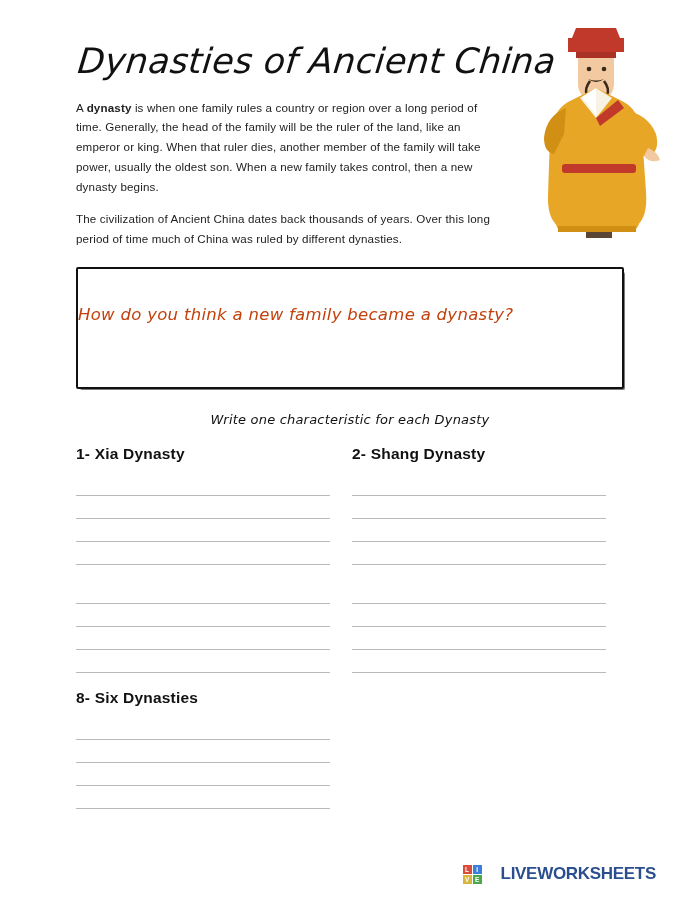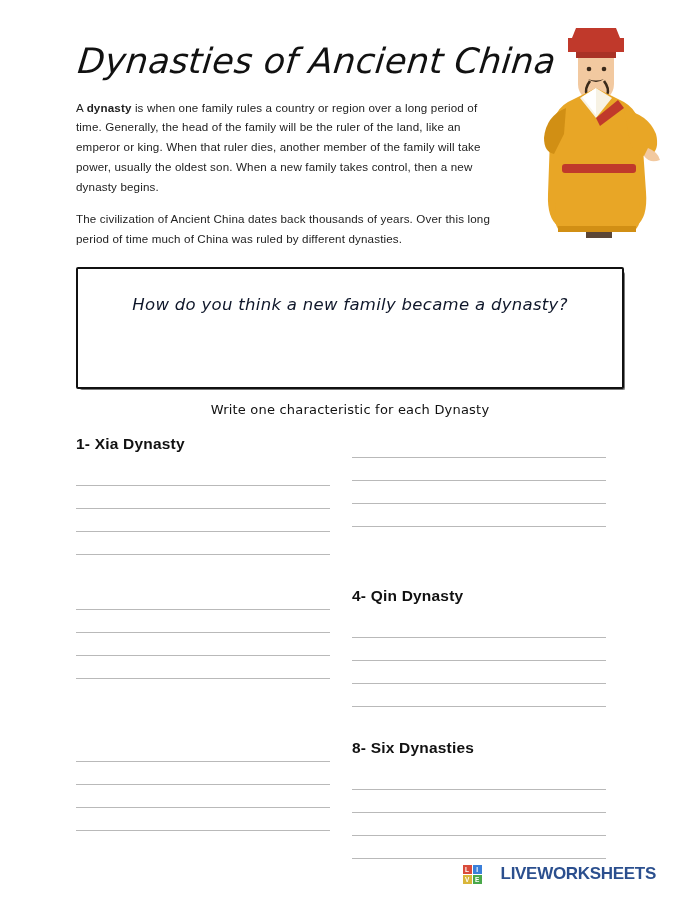--- a/index.html
+++ b/index.html
@@ -81,44 +81,44 @@
     border-right: 2px solid #111;
     border-bottom: 2px solid #111;
     border-radius: 2px;
     pointer-events: none;
     opacity: 0.55;
   }
   .question-text {
     font-family: "DejaVu Sans", sans-serif;
     font-style: italic;
     font-size: 16.5px;
-    text-align: center;
-    margin-top: 26px;
-    color: #0f172a;
+    margin-top: 36px;
+    color: #c2410c;
     letter-spacing: 0.3px;
   }
 
   
   .instruction {
     font-family: "DejaVu Sans", sans-serif;
+    font-style: italic;
     font-size: 13px;
     text-align: center;
     width: 548px;
-    margin-top: 13px;
+    margin-top: 23px;
     color: #111;
     letter-spacing: 0.2px;
   }
 
   
   .grid {
     width: 552px;
     margin-top: 18px;
     display: grid;
     grid-template-columns: 276px 276px;
-    row-gap: 32px;
+    row-gap: 16px;
   }
   .cell {
     padding-right: 22px;
     box-sizing: border-box;
   }
   .cell-title {
     font-size: 15.5px;
     font-weight: bold;
     color: #111;
     margin-bottom: 10px;
@@ -224,46 +224,38 @@
       <div class="cell-title">1- Xia Dynasty</div>
       <div class="lines">
         <div class="line"></div>
         <div class="line"></div>
         <div class="line"></div>
         <div class="line"></div>
       </div>
     </div>
 
     <div class="cell">
-      <div class="lines">
-        <div class="line"></div>
-        <div class="line"></div>
-        <div class="line"></div>
-        <div class="line"></div>
-      </div>
-    </div>
-
-    <div class="cell">
-      <div class="lines">
-        <div class="line"></div>
-        <div class="line"></div>
-        <div class="line"></div>
-        <div class="line"></div>
-      </div>
-    </div>
-
-    <div class="cell">
-      <div class="cell-title">4- Qin Dynasty</div>
-      <div class="lines">
-        <div class="line"></div>
-        <div class="line"></div>
-        <div class="line"></div>
-        <div class="line"></div>
-      </div>
-    </div>
+      <div class="cell-title">2- Shang Dynasty</div>
+      <div class="lines">
+        <div class="line"></div>
+        <div class="line"></div>
+        <div class="line"></div>
+        <div class="line"></div>
+      </div>
+    </div>
+
+    <div class="cell">
+      <div class="lines">
+        <div class="line"></div>
+        <div class="line"></div>
+        <div class="line"></div>
+        <div class="line"></div>
+      </div>
+    </div>
+
 
     <div class="cell">
       <div class="lines">
         <div class="line"></div>
         <div class="line"></div>
         <div class="line"></div>
         <div class="line"></div>
       </div>
     </div>
 

